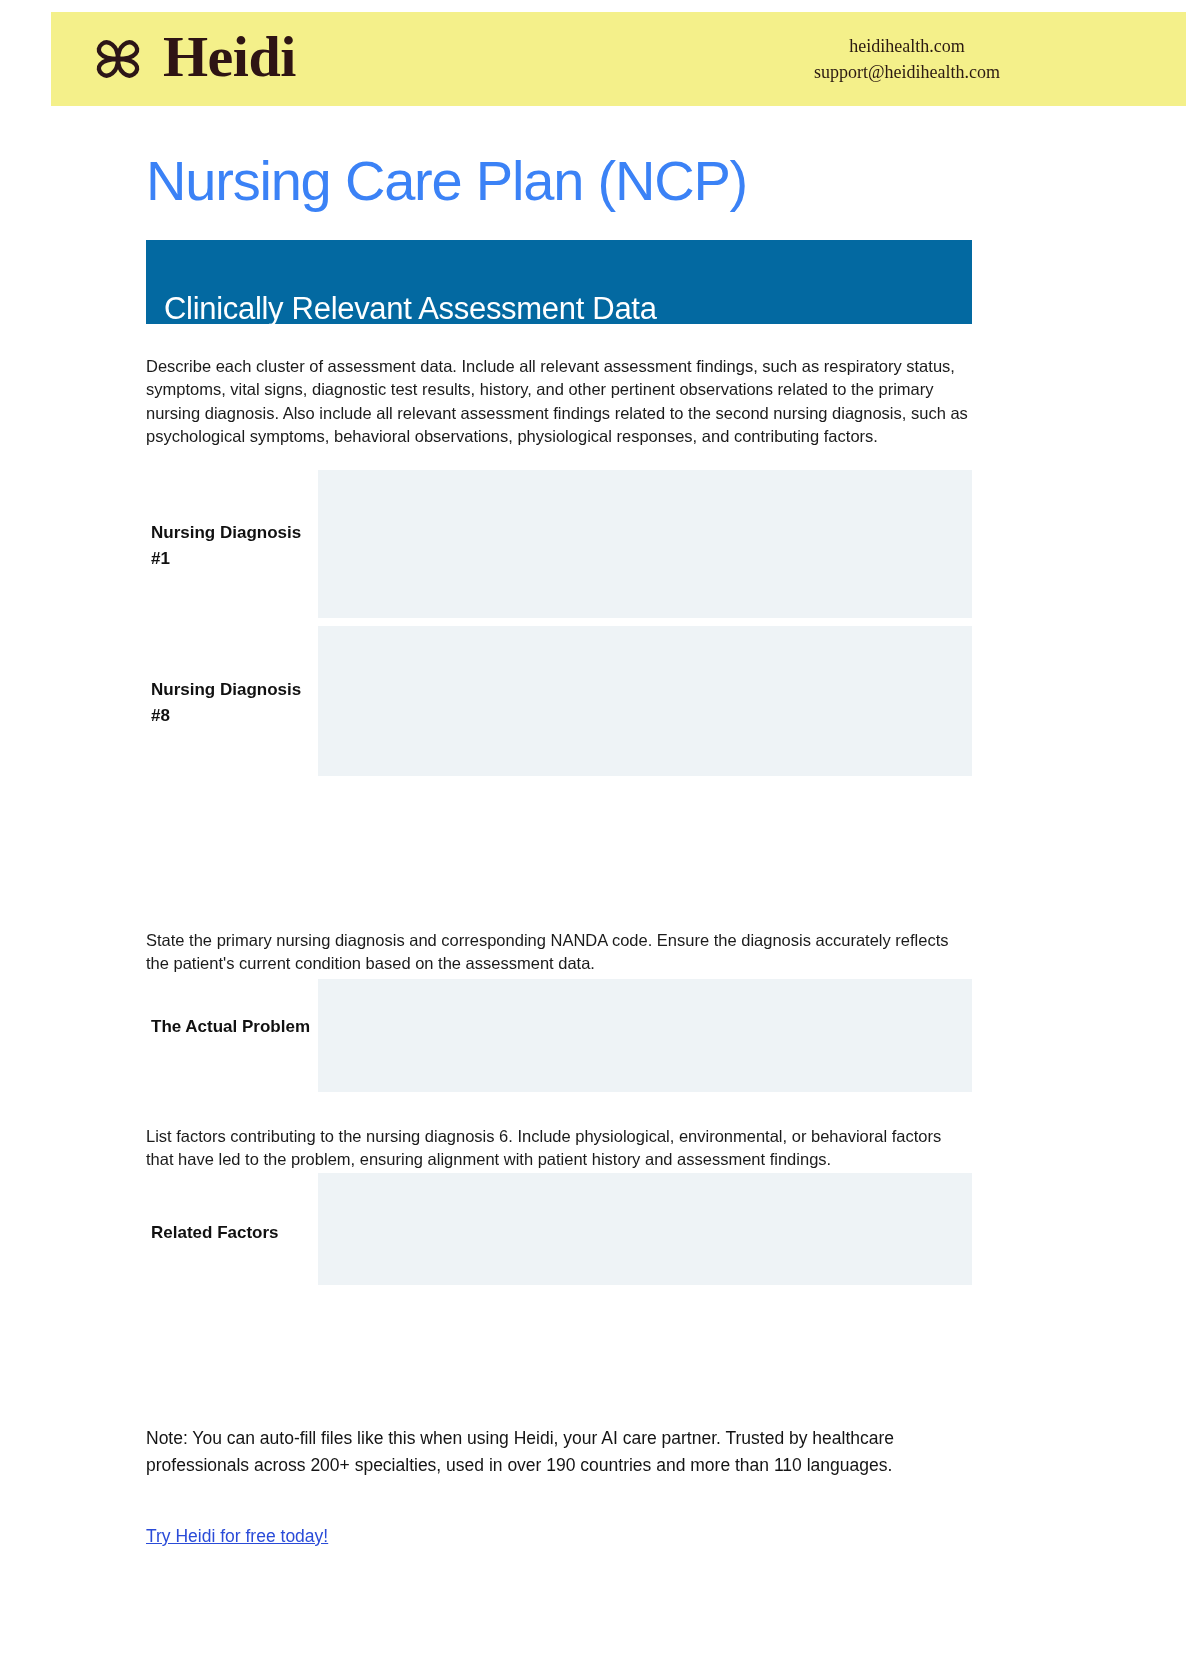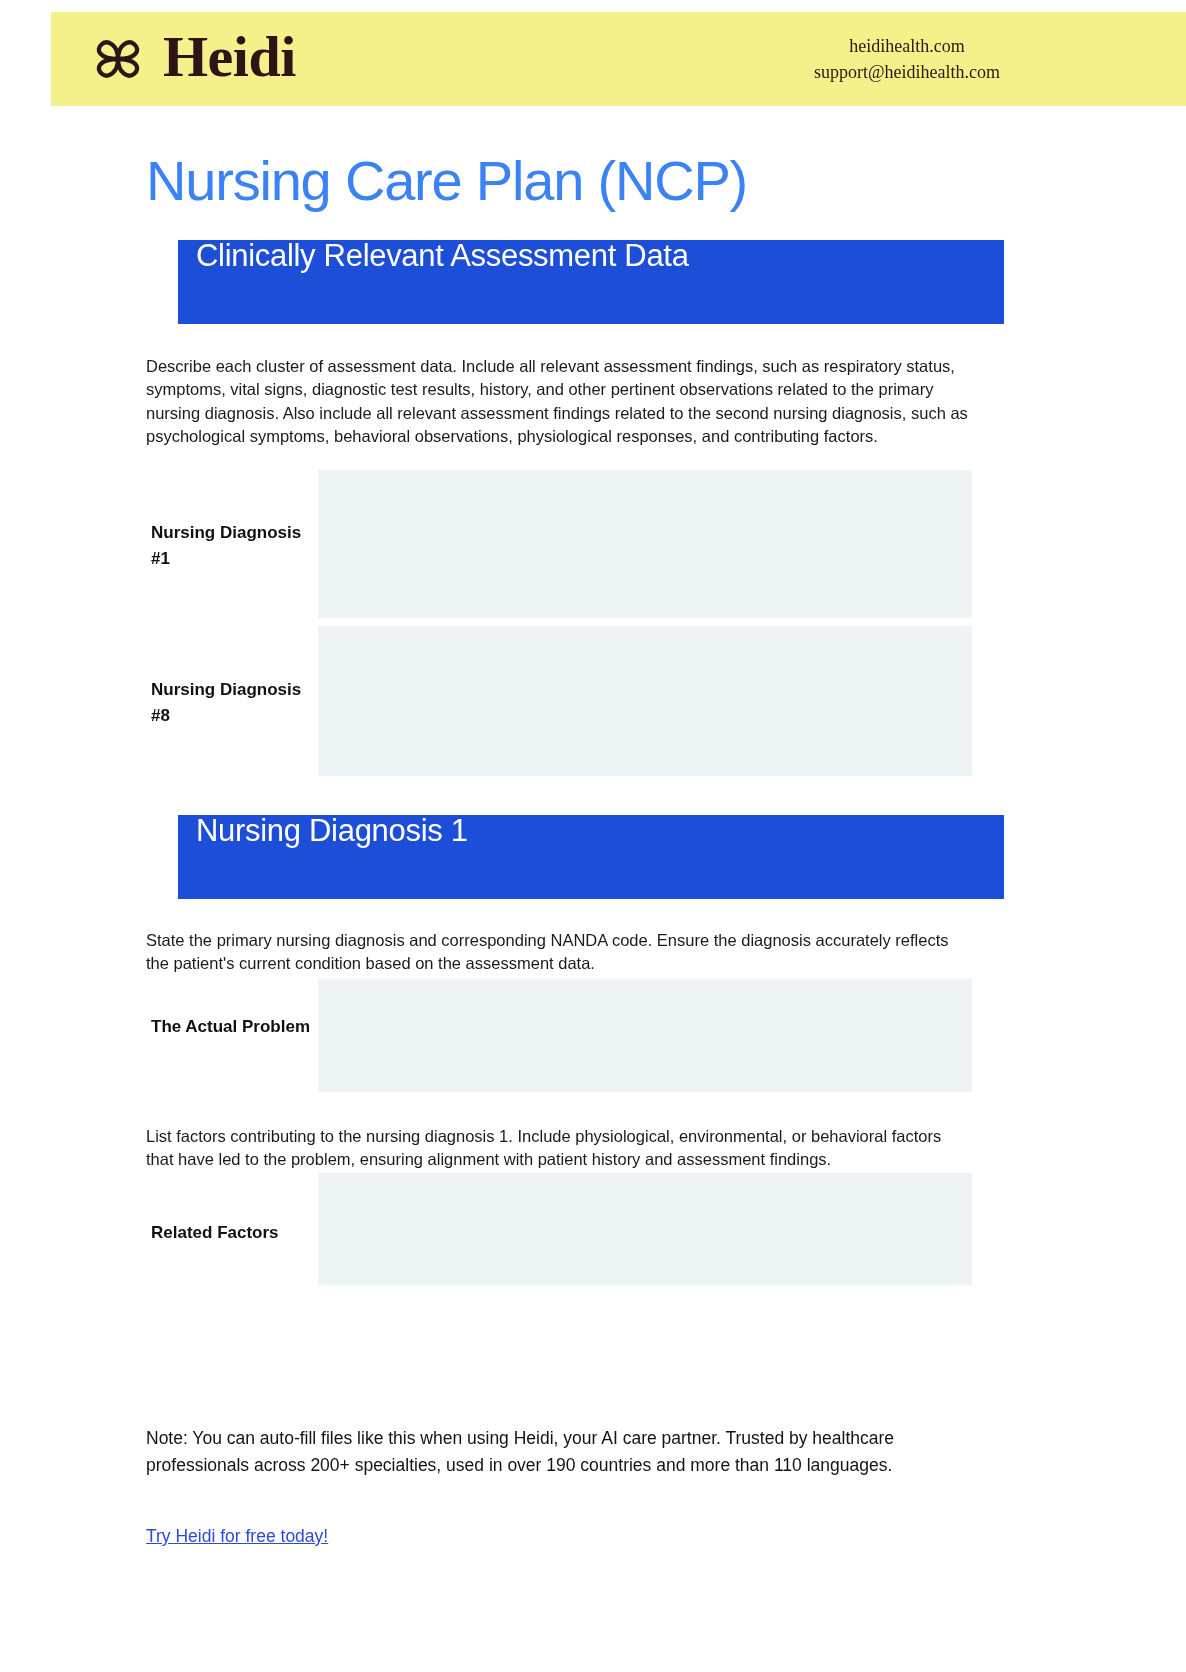--- a/index.html
+++ b/index.html
@@ -79,24 +79,23 @@
     letter-spacing: -1.2px;
     color: #3b82f6;
     line-height: 1.1;
     white-space: nowrap;
   }
 
   .section-bar {
     position: absolute;
     left: 146px;
     width: 826px;
-    background: #1d4ed8;
+    background: #0369a1;
     display: flex;
-    align-items: flex-start;
-    margin-left: 32px;
+    align-items: flex-end;
   }
   .section-bar-label {
     color: #ffffff;
     font-size: 31px;
     font-weight: 500;
     letter-spacing: -0.3px;
     padding-left: 18px;
     line-height: 1;
     white-space: nowrap;
   }
@@ -175,30 +174,27 @@
   </div>
 
   <div class="body-text" style="top:355px;">Describe each cluster of assessment data. Include all relevant assessment findings, such as respiratory status, symptoms, vital signs, diagnostic test results, history, and other pertinent observations related to the primary nursing diagnosis. Also include all relevant assessment findings related to the second nursing diagnosis, such as psychological symptoms, behavioral observations, physiological responses, and contributing factors.</div>
 
   <div class="field-label" style="top:520px;">Nursing Diagnosis #1</div>
   <div class="field-box" style="top:470px; height:148px;"></div>
 
   <div class="field-label" style="top:677px;">Nursing Diagnosis #8</div>
   <div class="field-box" style="top:626px; height:150px;"></div>
 
-  <div class="section-bar" style="top:815px; height:84px;">
-    <span class="section-bar-label">Nursing Diagnosis 1</span>
-  </div>
 
   <div class="body-text" style="top:929px;">State the primary nursing diagnosis and corresponding NANDA code. Ensure the diagnosis accurately reflects the patient's current condition based on the assessment data.</div>
 
   <div class="field-label" style="top:1014px;">The Actual Problem</div>
   <div class="field-box" style="top:979px; height:113px;"></div>
 
-  <div class="body-text" style="top:1125px;">List factors contributing to the nursing diagnosis 1. Include physiological, environmental, or behavioral factors that have led to the problem, ensuring alignment with patient history and assessment findings.</div>
+  <div class="body-text" style="top:1125px;">List factors contributing to the nursing diagnosis 6. Include physiological, environmental, or behavioral factors that have led to the problem, ensuring alignment with patient history and assessment findings.</div>
 
   <div class="field-label" style="top:1220px; width:200px;">Related Factors</div>
   <div class="field-box" style="top:1173px; height:112px;"></div>
 
   <div class="footer-note" style="top:1425px;">Note: You can auto-fill files like this when using Heidi, your AI care partner. Trusted by healthcare professionals across 200+ specialties, used in over 190 countries and more than 110 languages.</div>
   <a class="footer-link" style="position:absolute; left:146px; top:1482px; font-size:17.5px;margin-top:44px;">Try Heidi for free today!</a>
 
 </div>
 
 </body></html>

